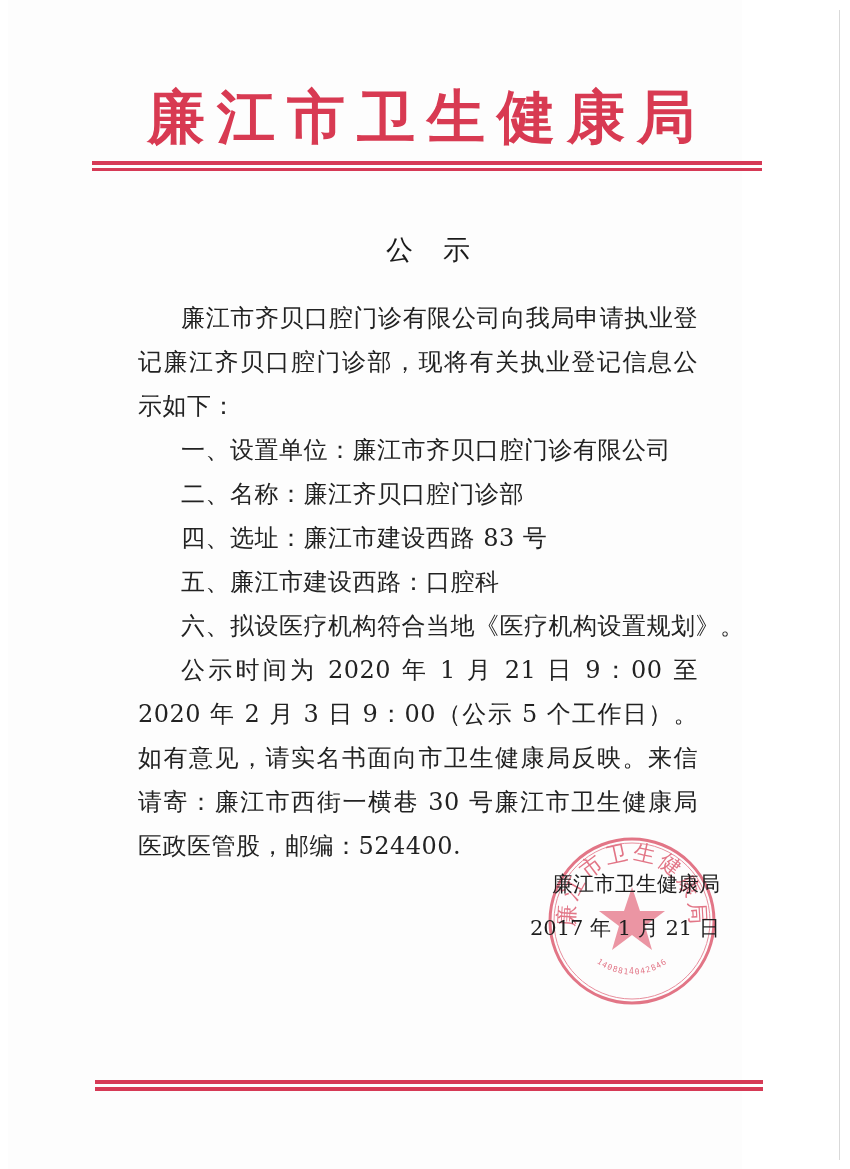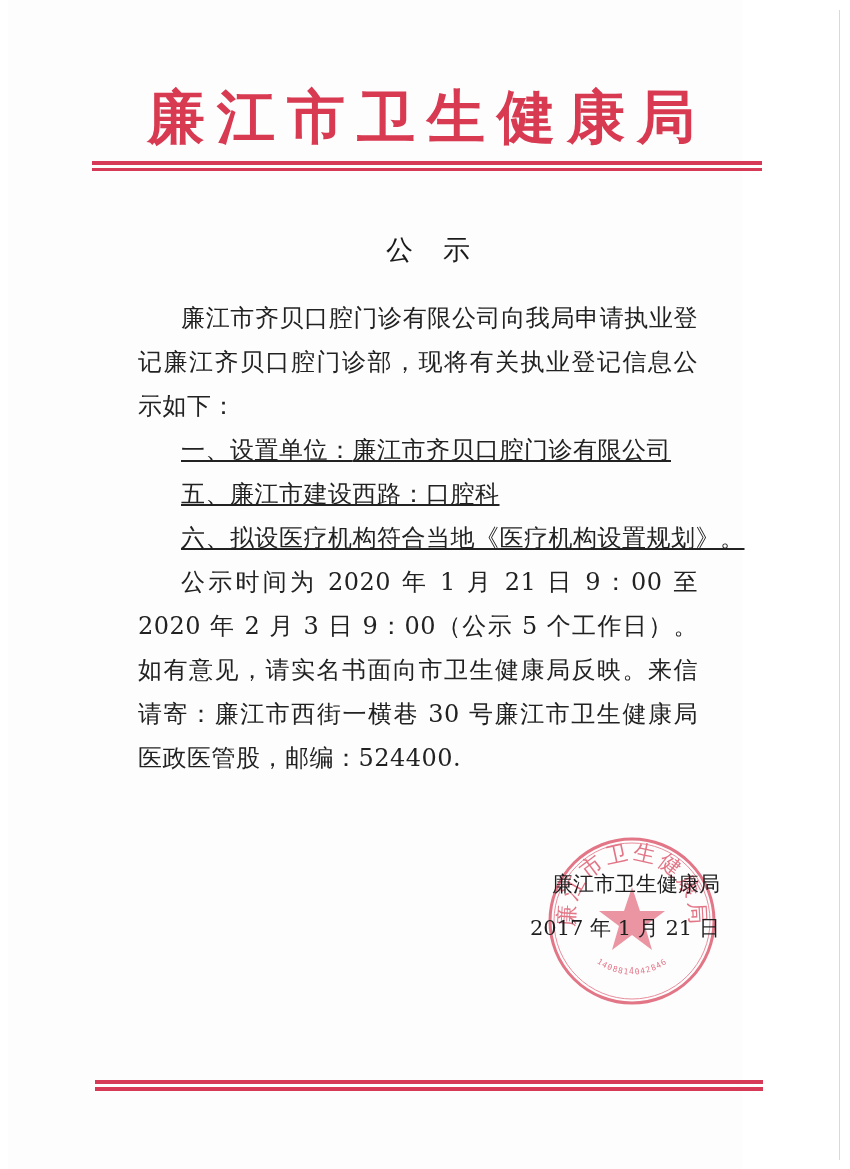--- a/index.html
+++ b/index.html
@@ -79,21 +79,20 @@
       margin: 0;
       text-indent: 43px;
       text-align: justify;
       letter-spacing: 0.5px;
     }
     .list-item {
       margin: 0;
       padding-left: 43px;
       white-space: nowrap;
       letter-spacing: 0.5px;
-      text-decoration: underline;
     }
     .signature {
       position: absolute;
       left: 516px;
       top: 862px;
       font-size: 21px;
       line-height: 44px;
       color: #1e1e1e;
       text-align: right;
       z-index: 3;
@@ -120,20 +119,22 @@
   <div class="header-title">廉江市卫生健康局</div>
   <div class="rule h1"></div>
   <div class="rule h2"></div>
 
   <div class="doc-heading">公示</div>
 
   <div class="body-text">
     <p class="para">廉江市齐贝口腔门诊有限公司向我局申请执业登记廉江齐贝口腔门诊部，现将有关执业登记信息公示如下：</p>
 
     <p class="list-item"><span>一、设置单位：</span><span>廉江市齐贝口腔门诊有限公司</span></p>
+    <p class="list-item"><span>二、名称：</span><span>廉江齐贝口腔门诊部</span></p>
+    <p class="list-item"><span>四、选址：</span><span>廉江市建设西路 83 号</span></p>
     <p class="list-item"><span>五、廉江市建设西路：</span><span>口腔科</span></p>
     <p class="list-item"><span>六、</span><span>拟设医疗机构符合当地《医疗机构设置规划》。</span></p>
 
     <p class="para">公示时间为 2020 年 1 月 21 日 9：00 至 2020 年 2 月 3 日 9：00（公示 5 个工作日）。如有意见，请实名书面向市卫生健康局反映。来信请寄：廉江市西街一横巷 30 号廉江市卫生健康局医政医管股，邮编：524400.</p>
   </div>
 
   <div class="stamp">
     <svg width="172" height="172" viewBox="0 0 172 172">
       <defs>
         <path id="sealArcTop" d="M 30 98 A 58 58 0 1 1 142 98"></path>

